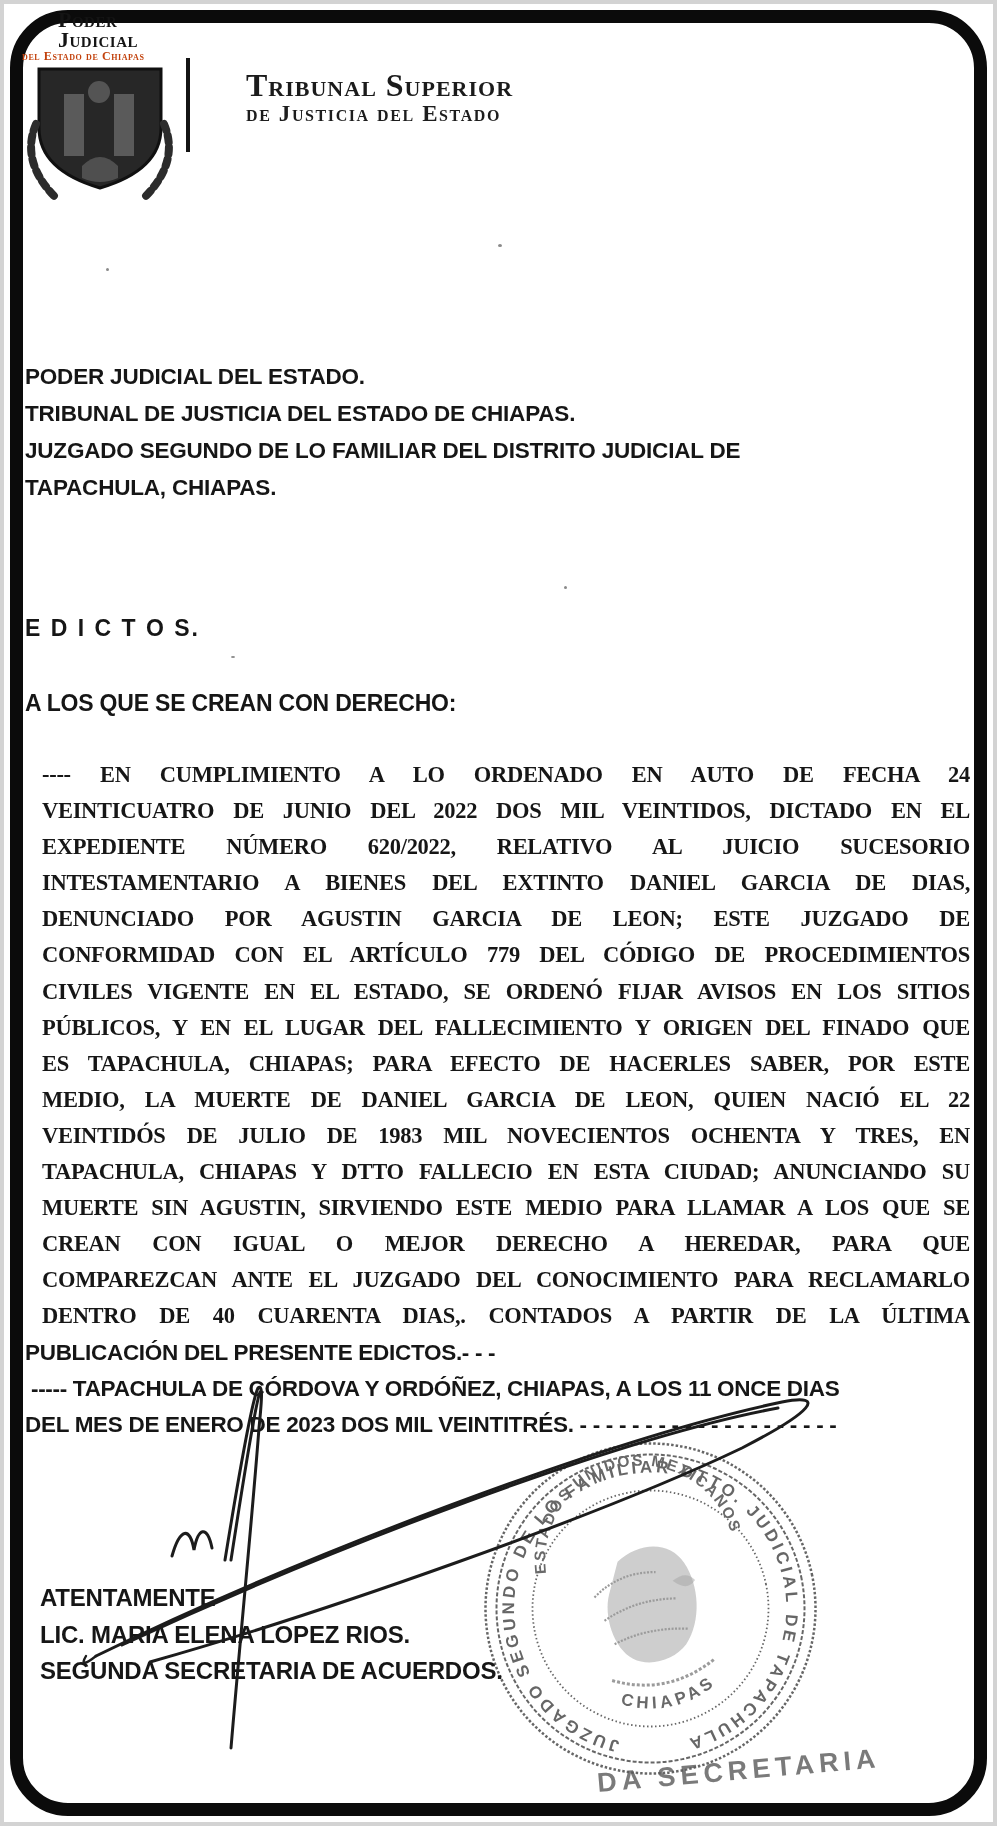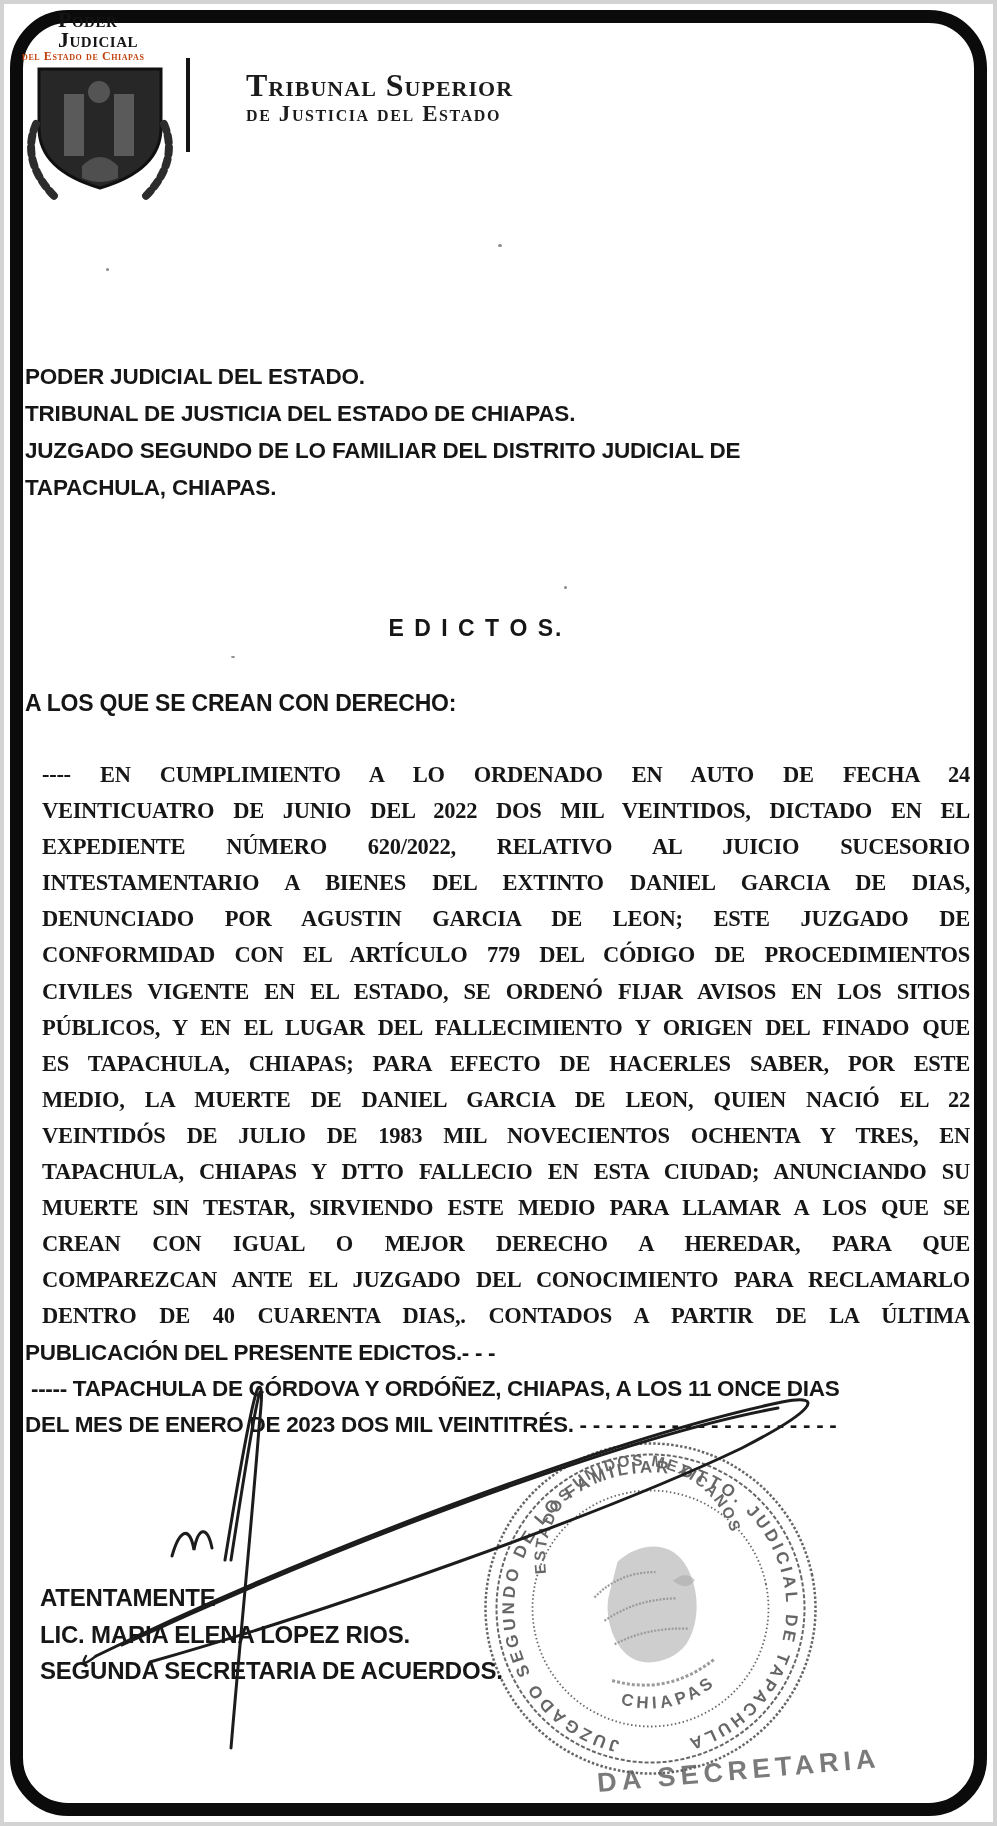--- a/index.html
+++ b/index.html
@@ -21,21 +21,21 @@
   .shield{display:block;margin:3px 0 0 2px;}
   .hdr-divider{position:absolute;left:186px;top:58px;width:4px;height:94px;background:#141414;}
   .org{position:absolute;left:202px;top:68px;margin-left:44px;}
   .org1{font-family:"Liberation Serif",serif;font-weight:700;font-size:32px;
     font-variant:small-caps;letter-spacing:1px;color:#1b1b1b;line-height:34px;}
   .org2{font-family:"Liberation Serif",serif;font-weight:700;font-size:23px;
     font-variant:small-caps;letter-spacing:1.6px;color:#1d1d1d;line-height:24px;}
   
   .address{position:absolute;left:25px;top:358px;right:35px;}
   .addr-line{font-weight:700;font-size:22.5px;line-height:37px;letter-spacing:-.2px;}
-  .doc-title{position:absolute;left:25px;right:70px;top:615px;text-align:center;
+  .doc-title{position:absolute;left:25px;right:70px;top:615px;text-align:left;
     font-weight:700;font-size:23px;letter-spacing:2px;}
   .salutation{position:absolute;left:25px;top:690px;font-weight:700;font-size:23px;letter-spacing:-.2px;}
   .body-text{position:absolute;left:42px;top:757px;right:27px;font-family:Liberation Serif, serif;}
   .body-line{font-weight:700;font-size:22.5px;line-height:36.1px;letter-spacing:-.3px;
     text-align:justify;text-align-last:justify;white-space:normal;}
   .closing-text{position:absolute;left:25px;top:1335px;right:27px;}
   .closing-line{font-weight:700;font-size:22.5px;line-height:36.1px;letter-spacing:-.3px;white-space:pre;}
   .sig-block{position:absolute;left:40px;top:1580px;z-index:3;}
   .sig-line{font-weight:700;font-size:24px;line-height:36.5px;letter-spacing:-.2px;}
   
@@ -90,21 +90,21 @@
     <div class="body-line">EXPEDIENTE NÚMERO 620/2022, RELATIVO AL JUICIO SUCESORIO</div>
     <div class="body-line">INTESTAMENTARIO A BIENES DEL EXTINTO DANIEL GARCIA DE DIAS,</div>
     <div class="body-line">DENUNCIADO POR AGUSTIN GARCIA DE LEON; ESTE JUZGADO DE</div>
     <div class="body-line">CONFORMIDAD CON EL ARTÍCULO 779 DEL CÓDIGO DE PROCEDIMIENTOS</div>
     <div class="body-line">CIVILES VIGENTE EN EL ESTADO, SE ORDENÓ FIJAR AVISOS EN LOS SITIOS</div>
     <div class="body-line">PÚBLICOS, Y EN EL LUGAR DEL FALLECIMIENTO Y ORIGEN DEL FINADO QUE</div>
     <div class="body-line">ES TAPACHULA, CHIAPAS; PARA EFECTO DE HACERLES SABER, POR ESTE</div>
     <div class="body-line">MEDIO, LA MUERTE DE DANIEL GARCIA DE LEON, QUIEN NACIÓ EL 22</div>
     <div class="body-line">VEINTIDÓS DE JULIO DE 1983 MIL NOVECIENTOS OCHENTA Y TRES, EN</div>
     <div class="body-line">TAPACHULA, CHIAPAS Y DTTO FALLECIO EN ESTA CIUDAD; ANUNCIANDO SU</div>
-    <div class="body-line">MUERTE SIN TESTAR, SIRVIENDO ESTE MEDIO PARA LLAMAR A LOS QUE SE</div>
+    <div class="body-line">MUERTE SIN AGUSTIN, SIRVIENDO ESTE MEDIO PARA LLAMAR A LOS QUE SE</div>
     <div class="body-line">CREAN CON IGUAL O MEJOR DERECHO A HEREDAR, PARA QUE</div>
     <div class="body-line">COMPAREZCAN ANTE EL JUZGADO DEL CONOCIMIENTO PARA RECLAMARLO</div>
     <div class="body-line">DENTRO DE 40 CUARENTA DIAS,. CONTADOS A PARTIR DE LA ÚLTIMA</div>
   </div>
 <div class="closing-text">
     <div class="closing-line">PUBLICACIÓN DEL PRESENTE EDICTOS.- - -</div>
     <div class="closing-line"> ----- TAPACHULA DE CÓRDOVA Y ORDÓÑEZ, CHIAPAS, A LOS 11 ONCE DIAS</div>
     <div class="closing-line">DEL MES DE ENERO DE 2023 DOS MIL VEINTITRÉS. - - - - - - - - - - - - - - - - - - - -</div>
   </div>
 

